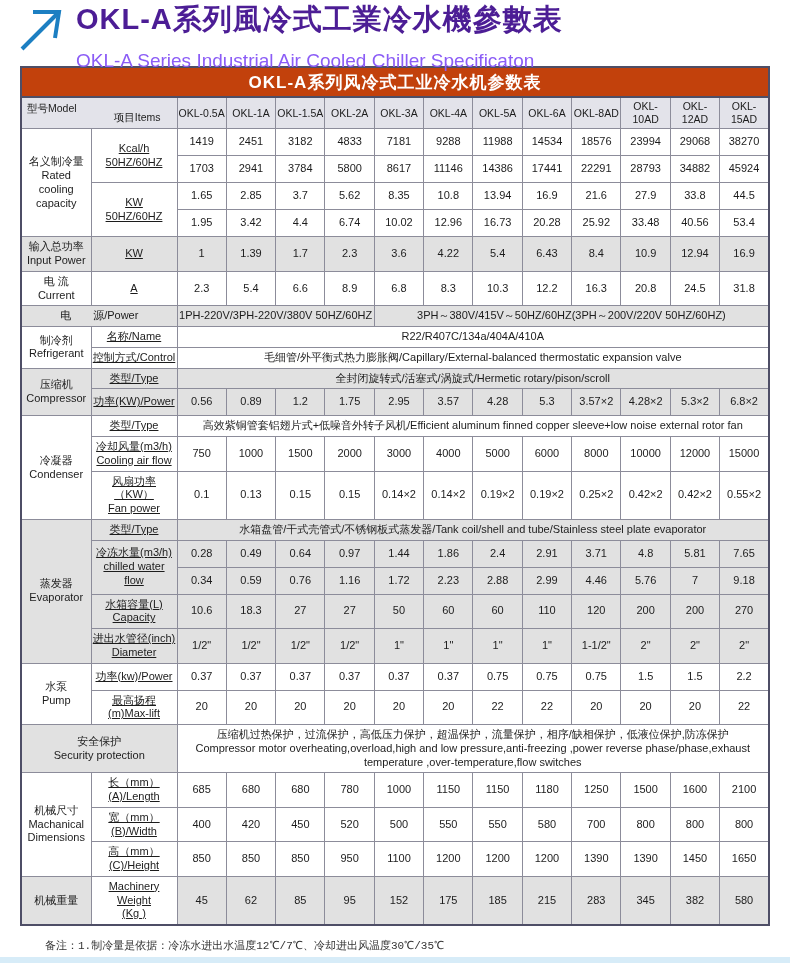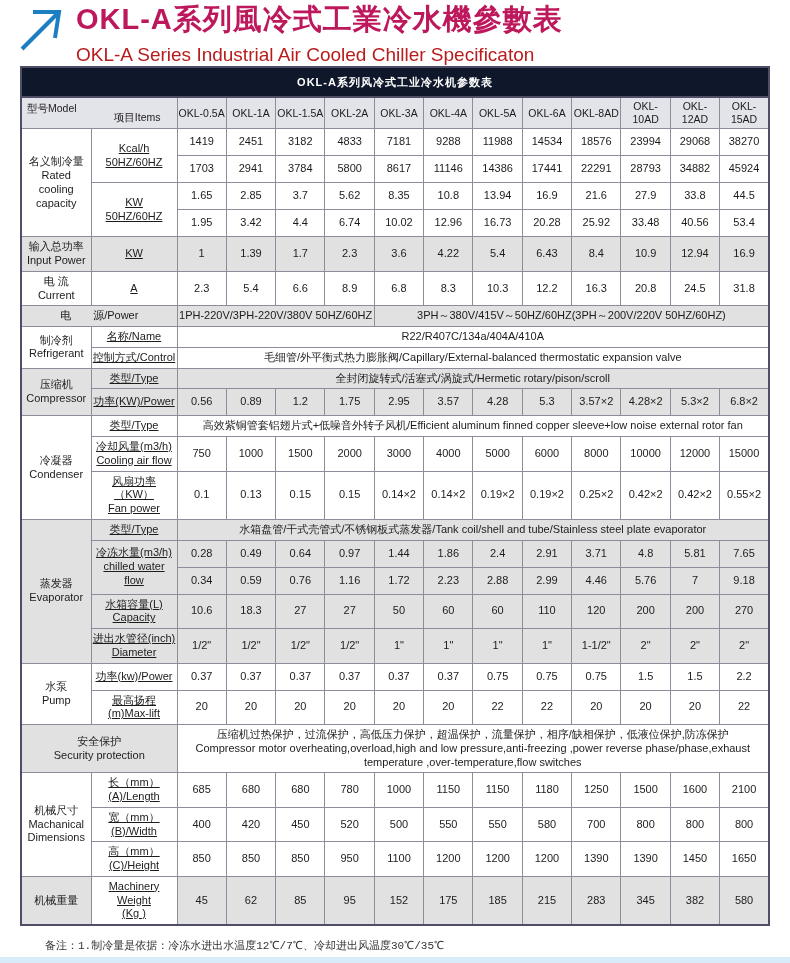--- a/index.html
+++ b/index.html
@@ -4,28 +4,28 @@
 <style>
   html,body{margin:0;padding:0;}
   body{
     width:790px;height:963px;position:relative;background:#ffffff;
     font-family:"Liberation Sans","DejaVu Sans",sans-serif;color:#1c1c1c;
     overflow:hidden;
   }
   
   .page-header{position:relative;padding:4px 0 0 76px;height:58px;}
   .logo{position:absolute;left:13px;top:5px;width:54px;height:50px;}
-  .title-zh{font-size:29px;font-weight:600;letter-spacing:1px;line-height:1.05;color:#be185d;}
-  .title-en{font-size:19px;font-weight:400;color:#b91c1c;margin-top:10px;}
+  .title-zh{font-size:29px;font-weight:600;letter-spacing:1px;line-height:1.05;color:#4c1d95;}
+  .title-en{font-size:19px;font-weight:400;color:#8b5cf6;margin-top:16px;}
   
   .table-wrap{margin:4px 0 0 20px;width:750px;}
   .tbar{
-    box-sizing:border-box;width:750px;height:30px;background:#0f172a;
+    box-sizing:border-box;width:750px;height:30px;background:#c2410c;
     border:2px solid #4e4e66;border-bottom:none;
-    color:#fff;font-size:11px;font-weight:600;letter-spacing:1px;
+    color:#fff;font-size:17px;font-weight:600;letter-spacing:1px;
     display:flex;align-items:center;justify-content:center;
   }
   table.spec{
     border-collapse:collapse;table-layout:fixed;width:750px;
     border:2px solid #4e4e66;
   }
   table.spec th,table.spec td{
     border:1px solid #8c8c9a;text-align:center;vertical-align:middle;
     padding:3px 1px;font-size:11px;line-height:1.25;background:#fff;
     overflow:hidden;word-wrap:break-word;

